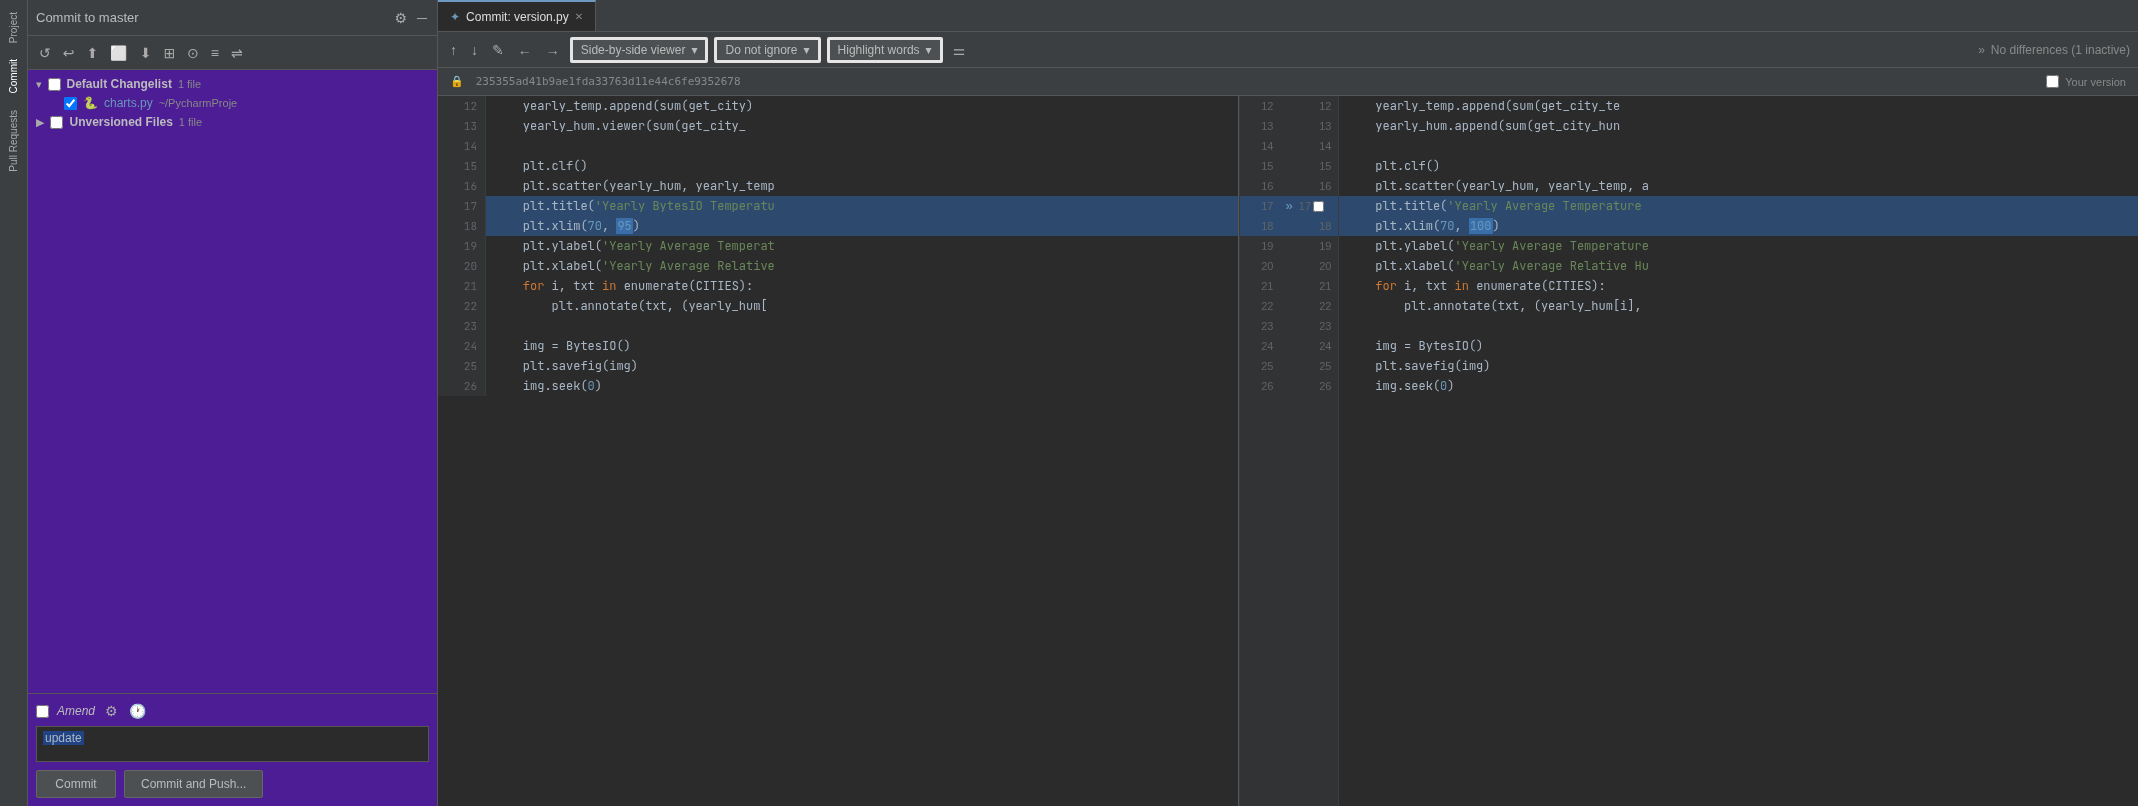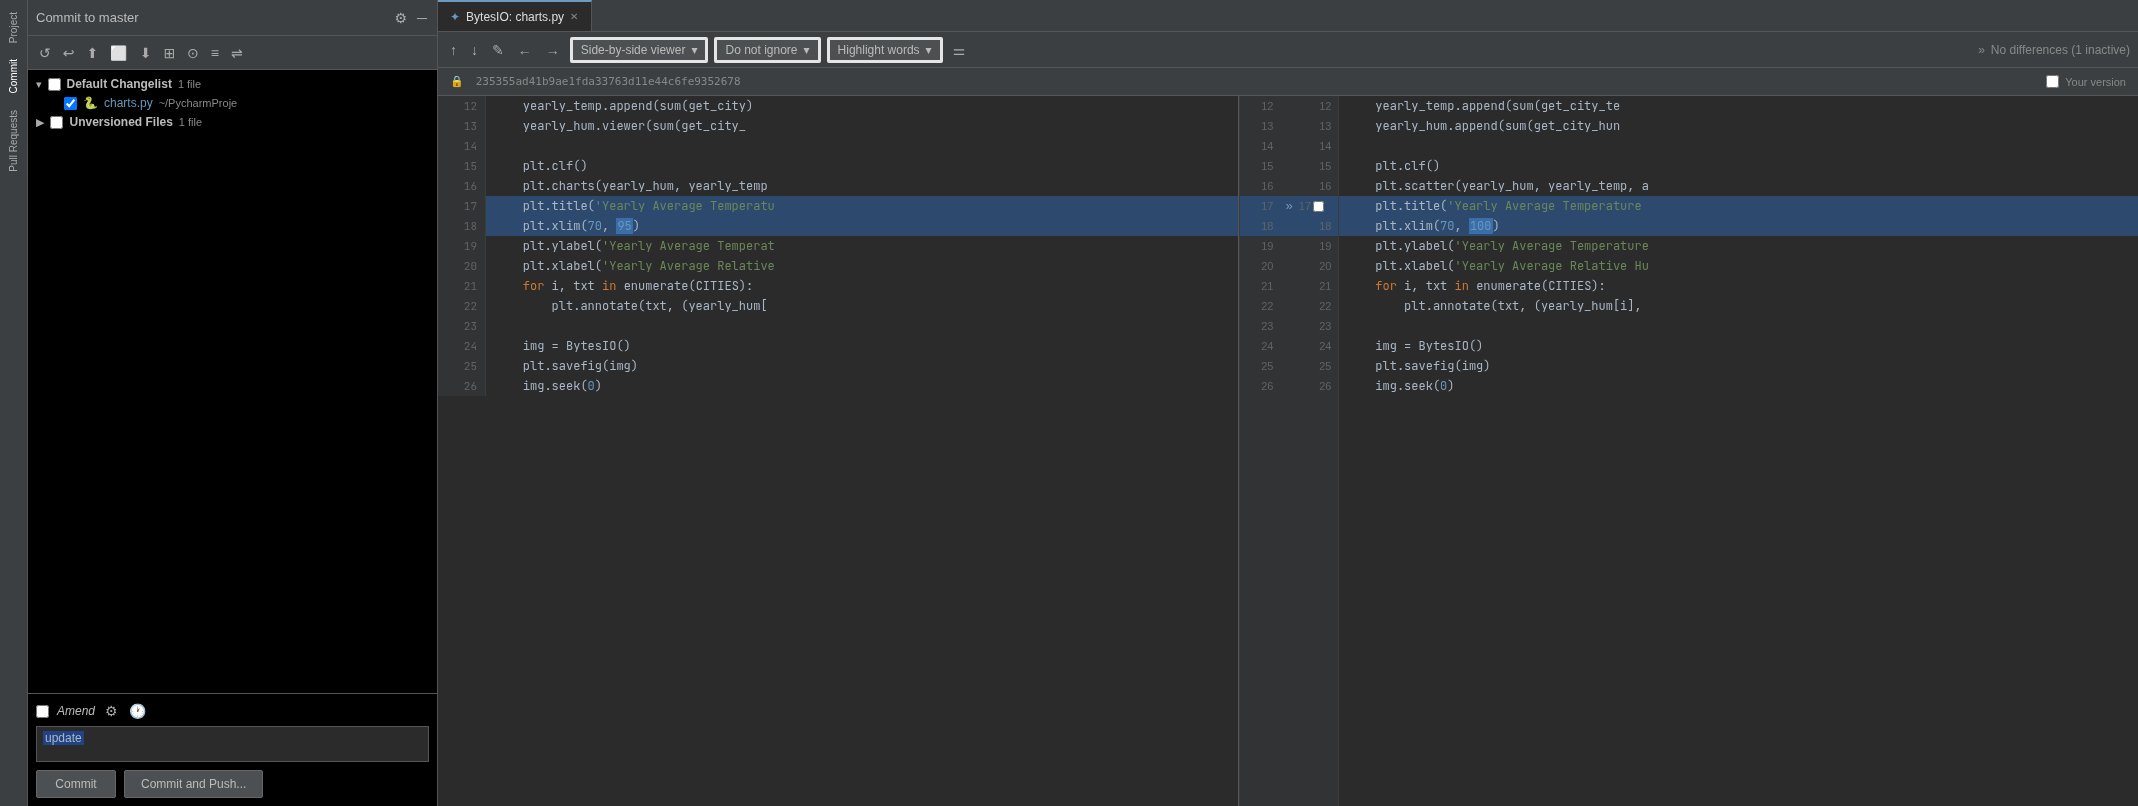--- a/index.html
+++ b/index.html
@@ -24,21 +24,21 @@
       color: #aaa;
       padding: 8px 4px;
       cursor: pointer;
       white-space: nowrap;
     }
     .sidebar-icon-item.active { color: #fff; }
 
     
     .left-panel {
       width: 410px;
-      background: #000000;
+      background: #4c1d95;
       display: flex;
       flex-direction: column;
       border-right: 1px solid #555;
       flex-shrink: 0;
     }
     .left-panel-header {
       display: flex;
       align-items: center;
       justify-content: space-between;
       padding: 4px 8px;
@@ -366,21 +366,21 @@
       <button class="commit-btn">Commit and Push...</button>
     </div>
   </div>
 </div>
 
 <div class="right-panel">
 
   <div class="tabs-bar">
     <div class="tab active">
       <span class="tab-icon">✦</span>
-      <span>BytesIO: charts.py</span>
+      <span>Commit: version.py</span>
       <span class="tab-close">✕</span>
     </div>
   </div>
 
   <div class="diff-toolbar">
     <button class="diff-nav-btn">↑</button>
     <button class="diff-nav-btn">↓</button>
     <button class="diff-nav-btn">✎</button>
     <button class="diff-nav-btn">←</button>
     <button class="diff-nav-btn">→</button>
@@ -435,26 +435,26 @@
           <span class="line-content"></span>
         </div>
 
         <div class="diff-line">
           <span class="line-num">15</span>
           <span class="line-content">    plt.clf()</span>
         </div>
 
         <div class="diff-line">
           <span class="line-num">16</span>
-          <span class="line-content">    plt.charts(yearly_hum, yearly_temp</span>
+          <span class="line-content">    plt.scatter(yearly_hum, yearly_temp</span>
         </div>
 
         <div class="diff-line line-changed">
           <span class="line-num">17</span>
-          <span class="line-content">    plt.title(<span style="color:#6a8759;">'Yearly Average Temperatu</span></span>
+          <span class="line-content">    plt.title(<span style="color:#6a8759;">'Yearly BytesIO Temperatu</span></span>
         </div>
 
         <div class="diff-line line-changed">
           <span class="line-num">18</span>
           <span class="line-content">    plt.xlim(<span style="color:#6897bb;">70</span>, <span style="background:#3a6ea8;color:#6897bb;padding:0 1px;">95</span>)</span>
         </div>
 
         <div class="diff-line">
           <span class="line-num">19</span>
           <span class="line-content">    plt.ylabel(<span style="color:#6a8759;">'Yearly Average Temperat</span></span>

